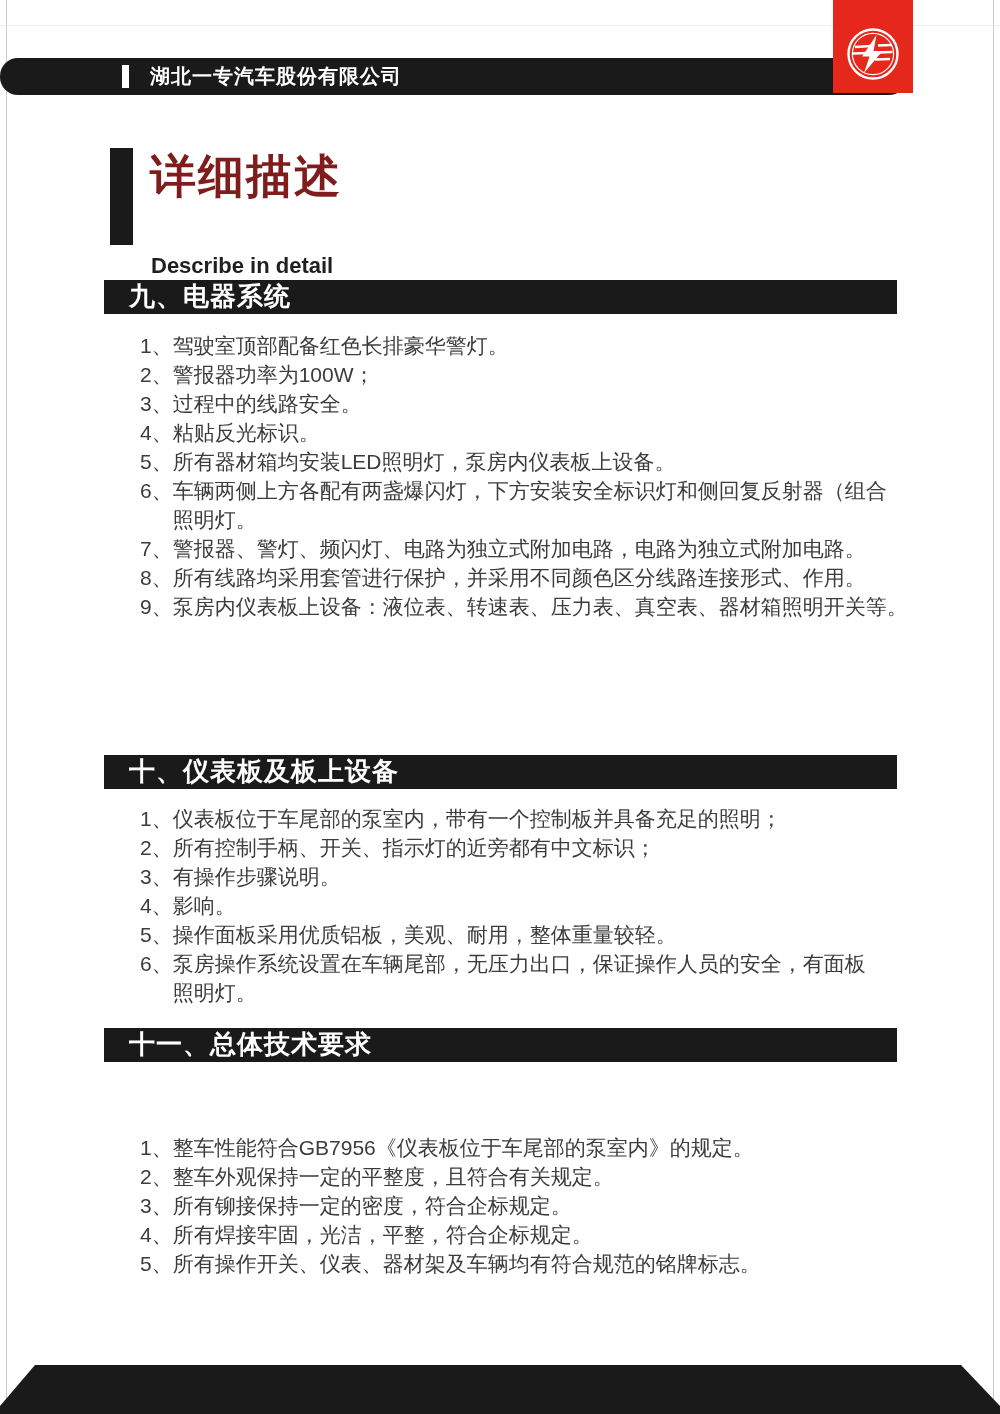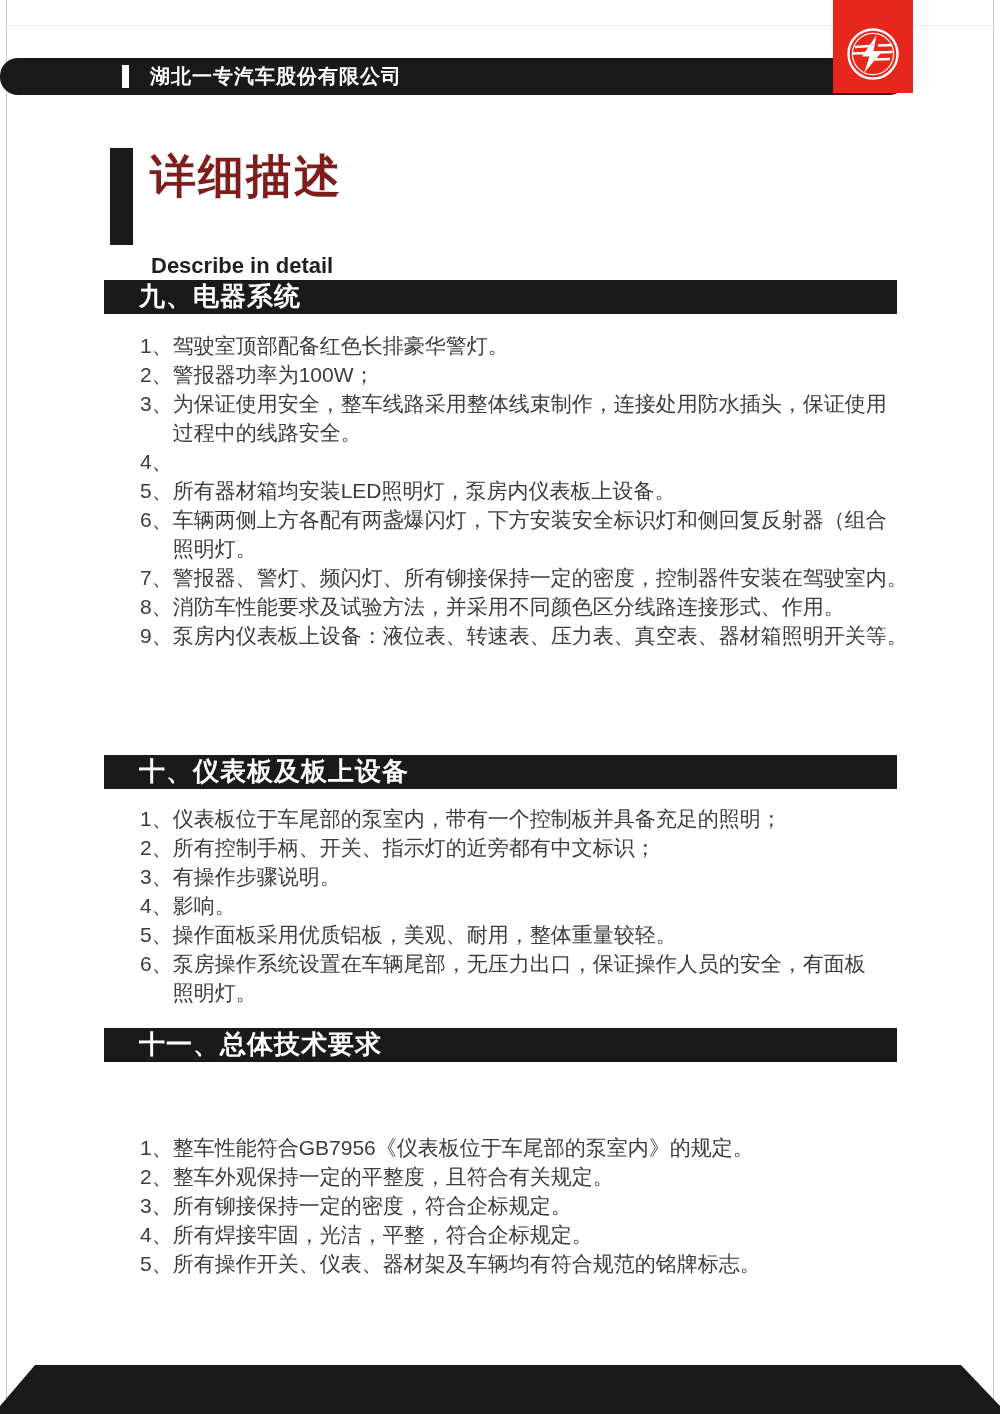--- a/index.html
+++ b/index.html
@@ -40,21 +40,21 @@
   }
   .title-en{
     position:absolute;left:151px;top:207px;font-size:22px;font-weight:800;
     color:#1f1f1f;white-space:nowrap;margin-top:46px;
   }
 
   
   .section-bar{
     position:absolute;left:104px;width:793px;height:34px;background:#1a1a1a;
     color:#ffffff;font-size:26px;font-weight:bold;line-height:33px;
-    padding-left:35px;box-sizing:border-box;letter-spacing:1px;white-space:nowrap;
+    padding-left:25px;box-sizing:border-box;letter-spacing:1px;white-space:nowrap;
   }
   .bar-9{top:280px;}
   .bar-10{top:755px;}
   .bar-11{top:1028px;}
 
   
   .list{position:absolute;left:140px;width:790px;color:#3c3c3c;font-size:21px;}
   .list-9{top:331px;}
   .list-10{top:804px;}
   .list-11{top:1133px;}
@@ -115,52 +115,52 @@
     </div>
     <div class="row">
       <span class="num">2、</span>
       <div class="lines">
         <div class="line">警报器功率为100W；</div>
       </div>
     </div>
     <div class="row">
       <span class="num">3、</span>
       <div class="lines">
-        <div class="line">为保证使用安全，整车线路采用整体线束制作，连接处用防水插头，保证使用</div>
         <div class="line">过程中的线路安全。</div>
       </div>
     </div>
     <div class="row">
       <span class="num">4、</span>
       <div class="lines">
+        <div class="line">粘贴反光标识。</div>
       </div>
     </div>
     <div class="row">
       <span class="num">5、</span>
       <div class="lines">
         <div class="line">所有器材箱均安装LED照明灯，泵房内仪表板上设备。</div>
       </div>
     </div>
     <div class="row">
       <span class="num">6、</span>
       <div class="lines">
         <div class="line">车辆两侧上方各配有两盏爆闪灯，下方安装安全标识灯和侧回复反射器（组合</div>
         <div class="line">照明灯。</div>
       </div>
     </div>
     <div class="row">
       <span class="num">7、</span>
       <div class="lines">
-        <div class="line">警报器、警灯、频闪灯、所有铆接保持一定的密度，控制器件安装在驾驶室内。</div>
+        <div class="line">警报器、警灯、频闪灯、电路为独立式附加电路，电路为独立式附加电路。</div>
       </div>
     </div>
     <div class="row">
       <span class="num">8、</span>
       <div class="lines">
-        <div class="line">消防车性能要求及试验方法，并采用不同颜色区分线路连接形式、作用。</div>
+        <div class="line">所有线路均采用套管进行保护，并采用不同颜色区分线路连接形式、作用。</div>
       </div>
     </div>
     <div class="row">
       <span class="num">9、</span>
       <div class="lines">
         <div class="line">泵房内仪表板上设备：液位表、转速表、压力表、真空表、器材箱照明开关等。</div>
       </div>
     </div>
   </div>
 <div class="list list-10">

